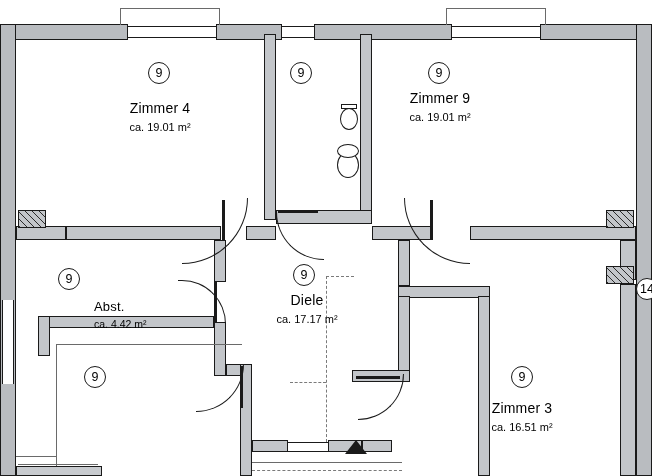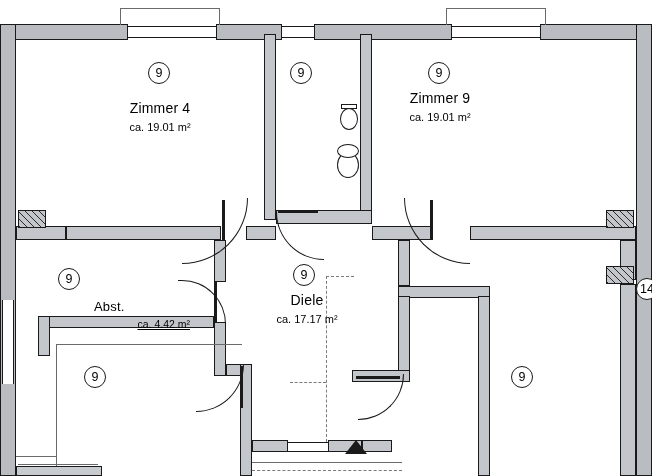--- a/index.html
+++ b/index.html
@@ -239,30 +239,34 @@
 
   <div class="tag" style="left:428px; top:62px;">9</div>
   <div class="room" style="left:364px; top:90px; width:152px;">
     <div class="name">Zimmer 9</div>
     <div class="area">ca. 19.01 m²</div>
   </div>
 
   <div class="tag" style="left:58px; top:268px;">9</div>
   <div class="room small" style="left:94px; top:262px; width:96px; text-align:left;margin-top:37px;">
     <div class="name" style="text-align:left;">Abst.</div>
-    <div class="area" style="text-align:right;text-decoration:underline;">ca. 4.42 m²</div>
+    <div class="area" style="text-align:left;">ca. 4.42 m²</div>
   </div>
 
   <div class="tag" style="left:293px; top:264px;">9</div>
   <div class="room" style="left:252px; top:292px; width:110px;">
     <div class="name">Diele</div>
     <div class="area">ca. 17.17 m²</div>
   </div>
 
   <div class="tag" style="left:84px; top:366px;">9</div>
   <div class="room" style="left:40px; top:400px; width:120px;">
   </div>
 
   <div class="tag" style="left:511px; top:366px;">9</div>
+  <div class="room" style="left:452px; top:400px; width:140px;">
+    <div class="name">Zimmer 3</div>
+    <div class="area">ca. 16.51 m²</div>
+  </div>
 
   <div class="tag" style="left:636px; top:278px;">14</div>
 
 </div>
 
 </body></html>

